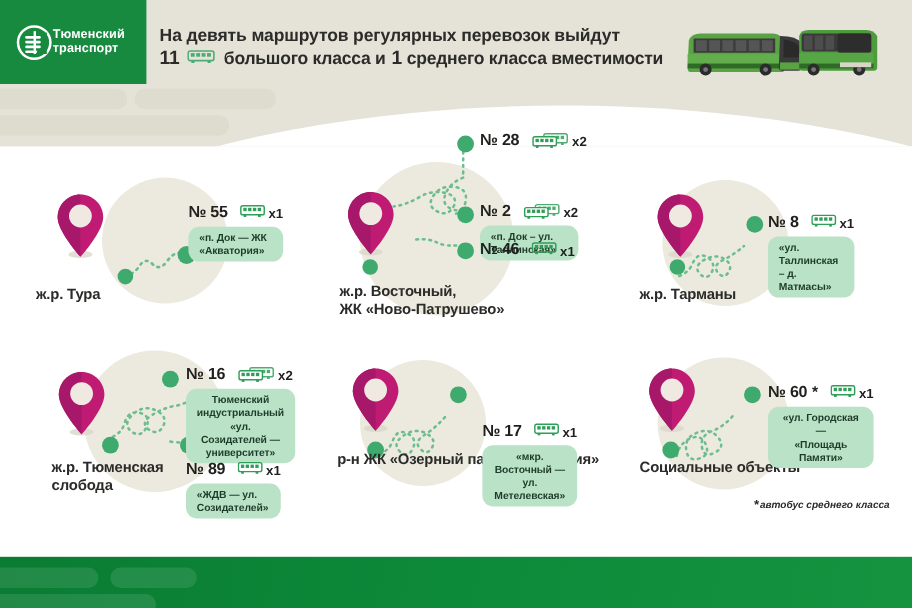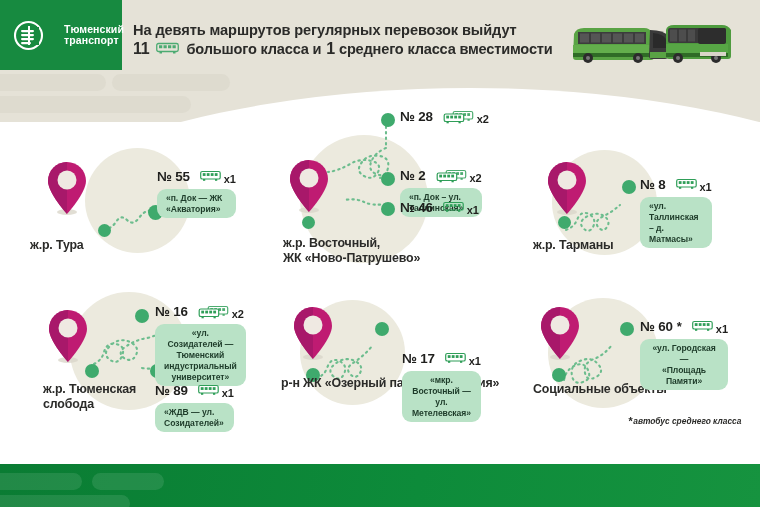--- a/index.html
+++ b/index.html
@@ -18,21 +18,21 @@
     position:absolute;left:-60px;top:88px;width:1060px;height:420px;
     background:#ffffff;border-radius:50%;
   }
   .hdr-bar{position:absolute;background:#dedbcf;border-radius:9px;}
   .hdr-bar.b1{left:-24px;top:74px;width:130px;height:17px;}
   .hdr-bar.b2{left:112px;top:74px;width:118px;height:17px;}
   .hdr-bar.b3{left:-24px;top:96px;width:215px;height:17px;}
 
   
   .logo-box{position:absolute;left:0;top:0;width:122px;height:70px;background:#178a40;
-    display:flex;align-items:center;gap:20px;padding-left:13px;box-sizing:border-box;}
+    display:flex;align-items:center;gap:0;padding-left:13px;box-sizing:border-box;}
   .logo-mark{width:31px;height:31px;flex:none;}
   .logo-text{color:#ffffff;font-size:10.5px;line-height:11.5px;font-weight:700;letter-spacing:.1px;}
 
   
   .headline{position:absolute;left:133px;top:22px;width:430px;color:#2b2b29;}
   .hl-l1{font-size:14.6px;font-weight:700;line-height:17px;letter-spacing:-.1px;white-space:nowrap;}
   .hl-l2{font-size:14.6px;font-weight:700;line-height:20px;letter-spacing:-.2px;white-space:nowrap;
          display:flex;align-items:center;gap:0px;}
   .hl-num{font-size:16px;font-weight:700;}
   .hl-busicon{display:inline-block;margin:0 7px 0 6px;position:relative;top:1px;}
@@ -392,22 +392,22 @@
               <rect x="21.5" y="6.3" width="5.6" height="5.6" fill="#2f9e58"></rect>
               <rect x="29.5" y="6.3" width="5.6" height="5.6" fill="#2f9e58"></rect>
               <rect x="6" y="18" width="4.5" height="3.6" fill="#2f9e58"></rect>
               <rect x="30" y="18" width="4.5" height="3.6" fill="#2f9e58"></rect>
             </g>
           </svg>
         </span>
         <span class="rt-x">x2</span>
       </div>
       <div class="pill c">
+        <div>Тюменский индустриальный</div>
         <div>«ул. Созидателей —</div>
-        <div>Тюменский индустриальный</div>
         <div>университет»</div>
       </div>
     </div>
 
     <div class="rt" style="left:155px;top:382px;">
       <div class="rt-head">
         <span class="rt-no">№ 89</span>
         <span class="rt-bus">
           <svg width="22" height="13" viewBox="0 0 44 26">
             <rect x="1.4" y="3" width="39" height="15" rx="3.2" fill="none" stroke="#2f9e58" stroke-width="2.4"></rect>

